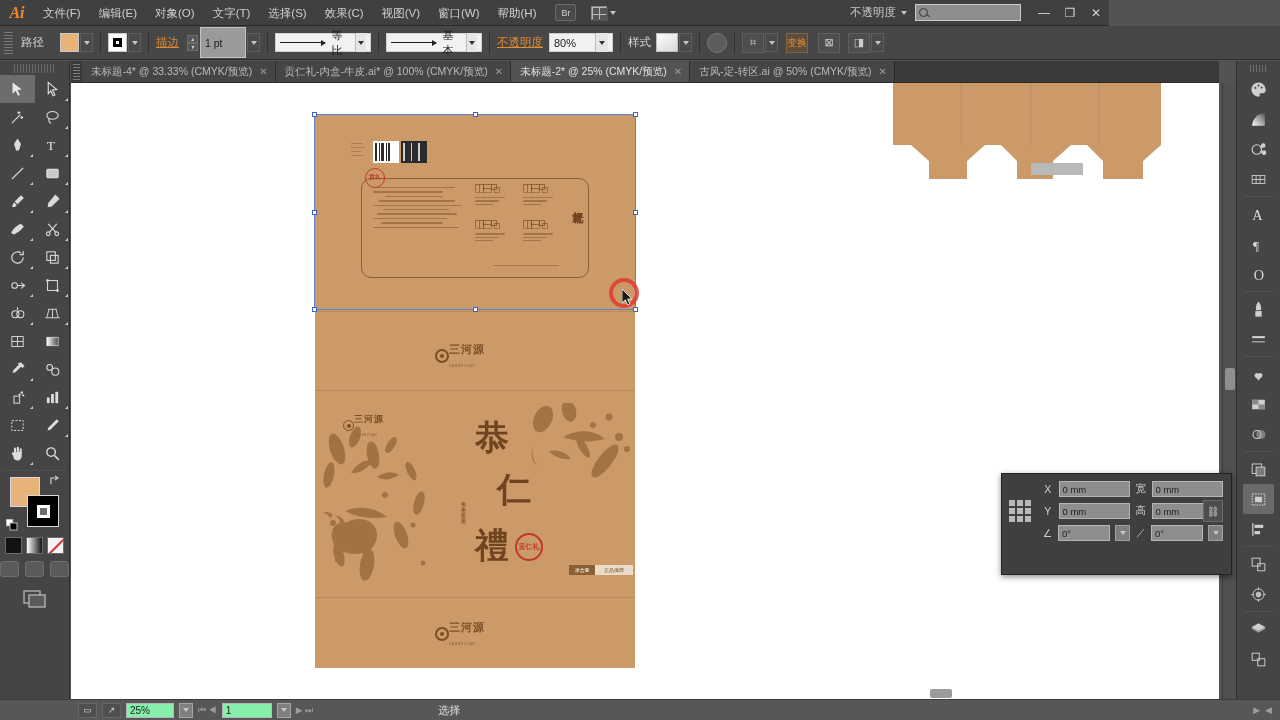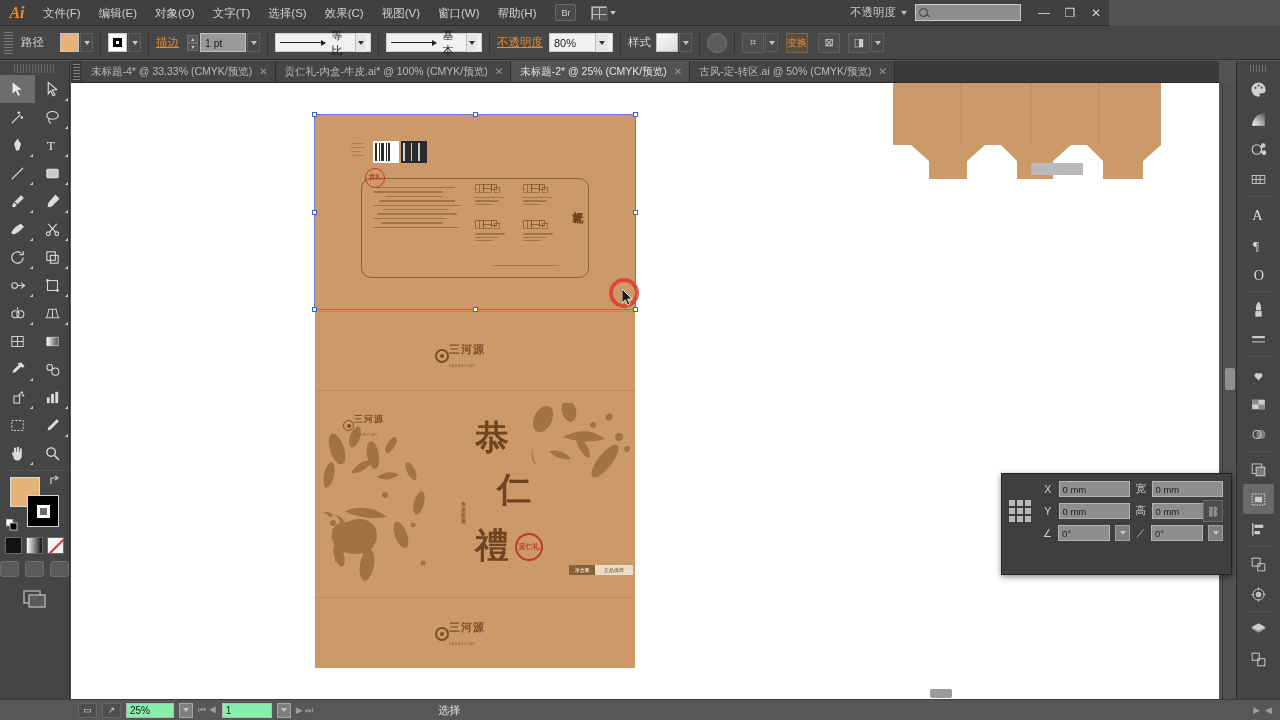--- a/index.html
+++ b/index.html
@@ -72,21 +72,21 @@
   .swatch-stroke { width: 19px; height: 19px; background: #fff; border: 1px solid #c8c8c8;
                    display: flex; align-items: center; justify-content: center; }
   .swatch-stroke i { width: 9px; height: 9px; background: #fff; border: 3px solid #000; }
   .tiny-dd { width: 13px; height: 19px; background: #4a4a4a; border: 1px solid #5e5e5e;
              display: flex; align-items: center; justify-content: center; margin-left: 1px; }
   .link-orange { color: #e08b34; font-size: 11.5px; text-decoration: underline; }
   .stepper { display: flex; flex-direction: column; margin-right: 2px; }
   .stepper i { width: 11px; height: 8px; background: #565656; border: 1px solid #6e6e6e;
                display:flex; align-items:center; justify-content:center; font-size:6px; color:#d0d0d0; }
   .numfield {
-    height: 19px; background: #9a9a9a; border: 1px solid #c2c2c2; color: #1c1c1c;
+    height: 31px; background: #9a9a9a; border: 1px solid #c2c2c2; color: #1c1c1c;
     font-size: 10.5px; display: flex; align-items: center; padding: 0 4px;
   }
   .dropdown {
     height: 19px; background: #f1f1f1; border: 1px solid #cfcfcf; color: #1a1a1a;
     font-size: 11px; display: flex; align-items: center; padding: 0 4px; gap: 6px;
   }
   .dd-arrow { width: 13px; height: 19px; background: #e6e6e6; border-left: 1px solid #bdbdbd;
               display: flex; align-items: center; justify-content: center; margin-left: auto; }
   .dd-arrow .caret { border-top-color: #333; }
   .strokeline { width: 56px; height: 1px; background: #222; position: relative; }

